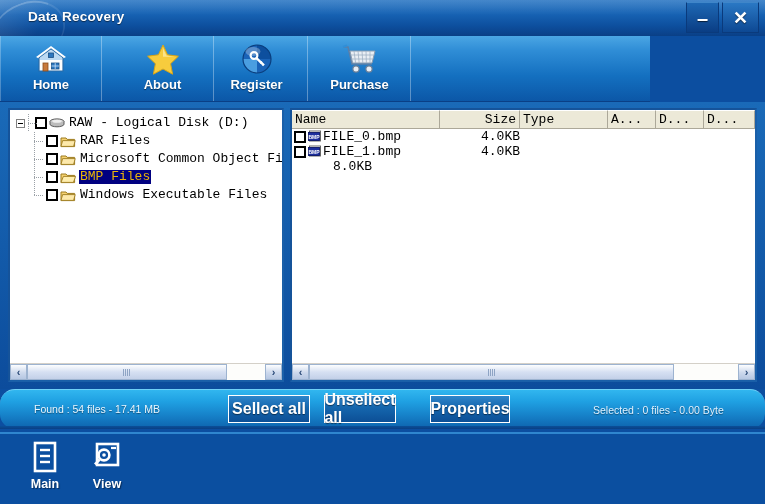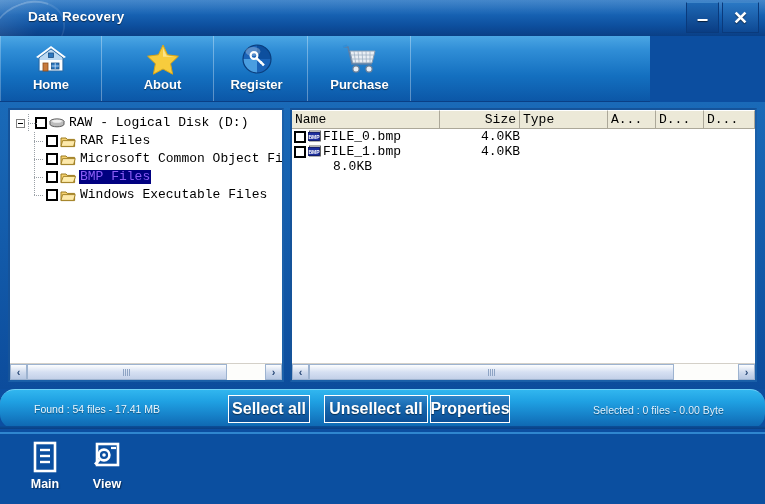--- a/index.html
+++ b/index.html
@@ -126,21 +126,21 @@
     margin-right:2px; flex:0 0 auto; cursor:pointer;
   }
   .ico-disk{
     width:16px; height:13px; margin-right:3px; flex:0 0 auto; position:relative;
   }
   .ico-folder{
     width:16px; height:13px; margin-right:3px; flex:0 0 auto; position:relative;
   }
   .tlabel{ padding:0 1px; line-height:14px; }
   .tlabel.sel{
-    background:#000080; color:#8b5cf6; outline:1px dotted #ffffff; outline-offset:0px;
+    background:#000080; color:#eab308; outline:1px dotted #ffffff; outline-offset:0px;
   }
 
   
   .lhead{
     position:absolute; left:0; top:0; right:0; height:19px;
     background:#ece9d8; display:flex;
     font-family:"Liberation Mono","DejaVu Sans Mono",monospace; font-size:13px;
   }
   .lhead .hc{
     border-right:1px solid #aca899; border-bottom:1px solid #aca899;
@@ -205,21 +205,21 @@
     text-shadow:0 1px 1px rgba(0,0,0,.4); white-space:nowrap;
   }
   .abtn{
     position:absolute; top:5px; height:28px;
     background:linear-gradient(180deg,#2f86cb 0%,#1566ad 45%,#0c4f96 100%);
     border:1px solid #ffffff; color:#fff; font-size:16px; font-weight:bold;
     display:flex; align-items:center; justify-content:center; cursor:pointer;
     text-shadow:0 1px 1px rgba(0,0,0,.5);
   }
   .abtn1{ left:228px; width:82px; }
-  .abtn2{ left:324px; width:104px; }
+  .abtn2{ left:324px; width:72px; }
   .abtn3{ left:430px; width:80px; }
 
   
   .bottomnav{
     position:absolute; left:0; top:432px; width:765px; height:72px;
     background:#0b4fa0;
   }
   .bottomnav:before{
     content:""; position:absolute; left:0; top:0; width:100%; height:2px;
     background:#2f86cf;

